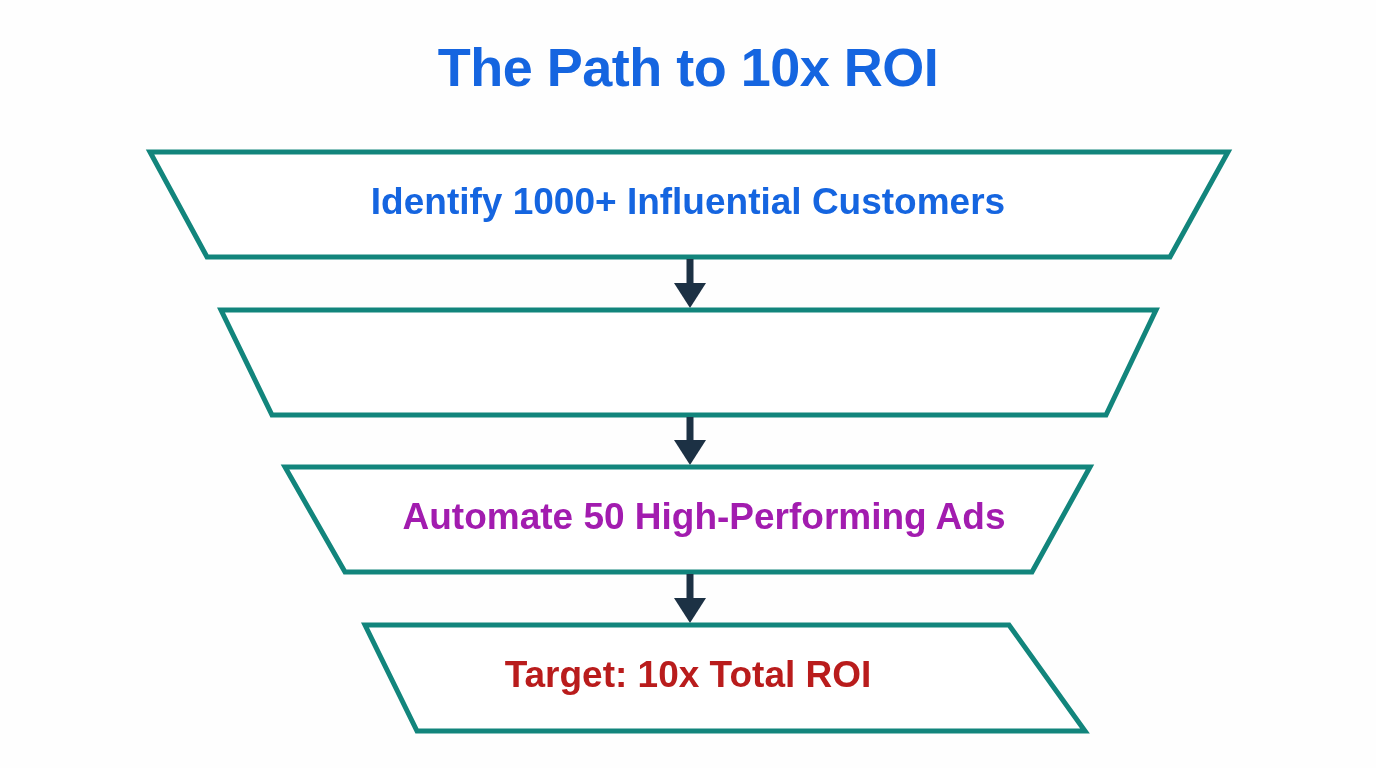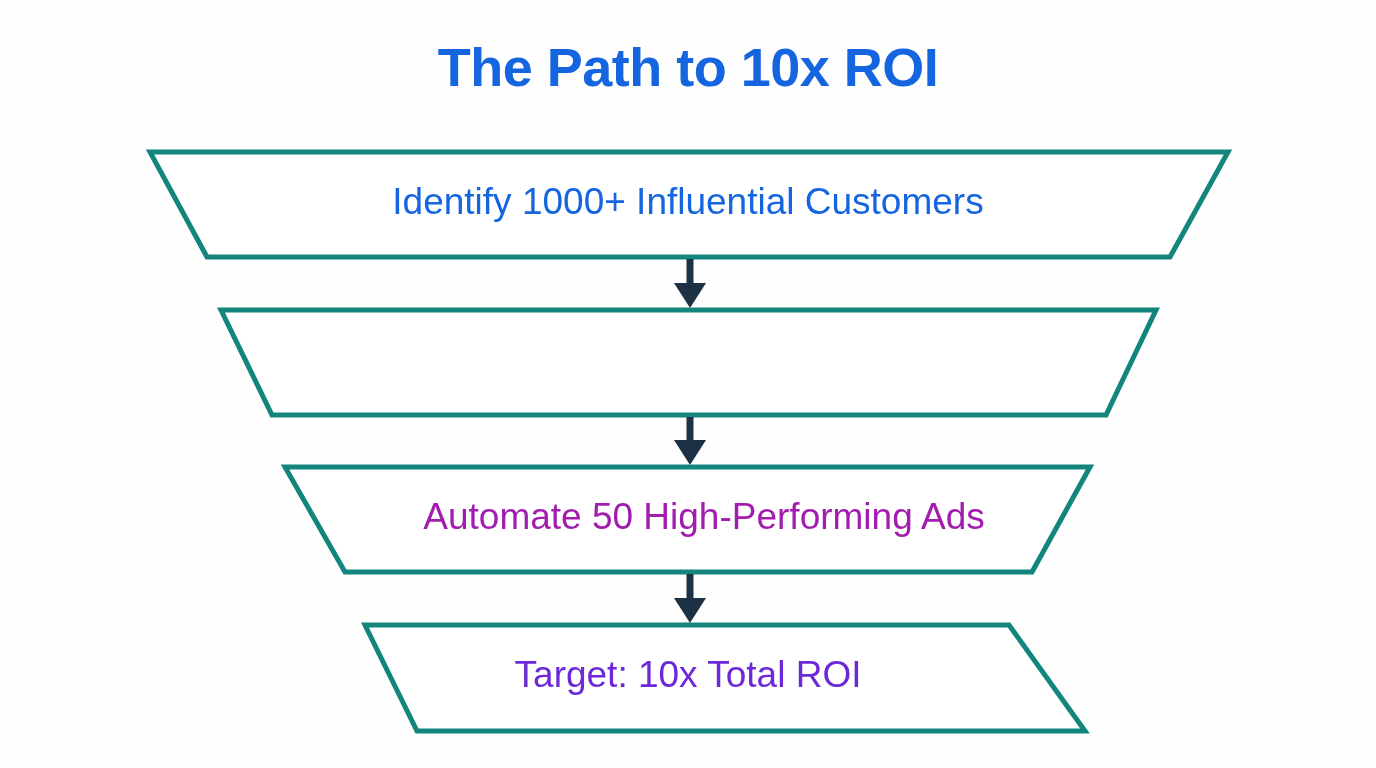--- a/index.html
+++ b/index.html
@@ -38,21 +38,21 @@
     position: absolute;
     left: 0;
     top: 0;
     width: 1376px;
     height: 768px;
   }
   .stage-label {
     position: absolute;
     text-align: center;
     font-family: "Liberation Sans", sans-serif;
-    font-weight: normal;
+    font-weight: bold;
     color: #1565e0;
     white-space: nowrap;
     line-height: 1;
   }
   #stage-label-0 { left: 0;  top: 183px; width: 1376px; font-size: 37px; }
   #stage-label-1 { left: 0;  top: 341px; width: 1376px; font-size: 37px; }
   #stage-label-2 { left: 0;  top: 498px; width: 1376px; font-size: 37px; }
   #stage-label-3 { left: 0;  top: 656px; width: 1376px; font-size: 37px; }
 </style>
 </head>
@@ -86,15 +86,15 @@
     </g>
 
     <polygon points="365,625 1009,625 1085,731 417,731" fill="#ffffff" stroke="#12857c" stroke-width="5" stroke-linejoin="miter"></polygon>
   </svg>
 
   <div class="stage-label" id="stage-label-0" style="color: rgb(21, 101, 224);">Identify 1000+ Influential Customers</div>
 
 
   <div class="stage-label" id="stage-label-2" style="color: #a21caf; margin-left: 16px;">Automate 50 High-Performing Ads</div>
 
-  <div class="stage-label" id="stage-label-3" style="color: #6d28d9;">Target: 10x Total ROI</div>
+  <div class="stage-label" id="stage-label-3" style="color: #b91c1c;">Target: 10x Total ROI</div>
 
 </div>
 
 </body></html>

